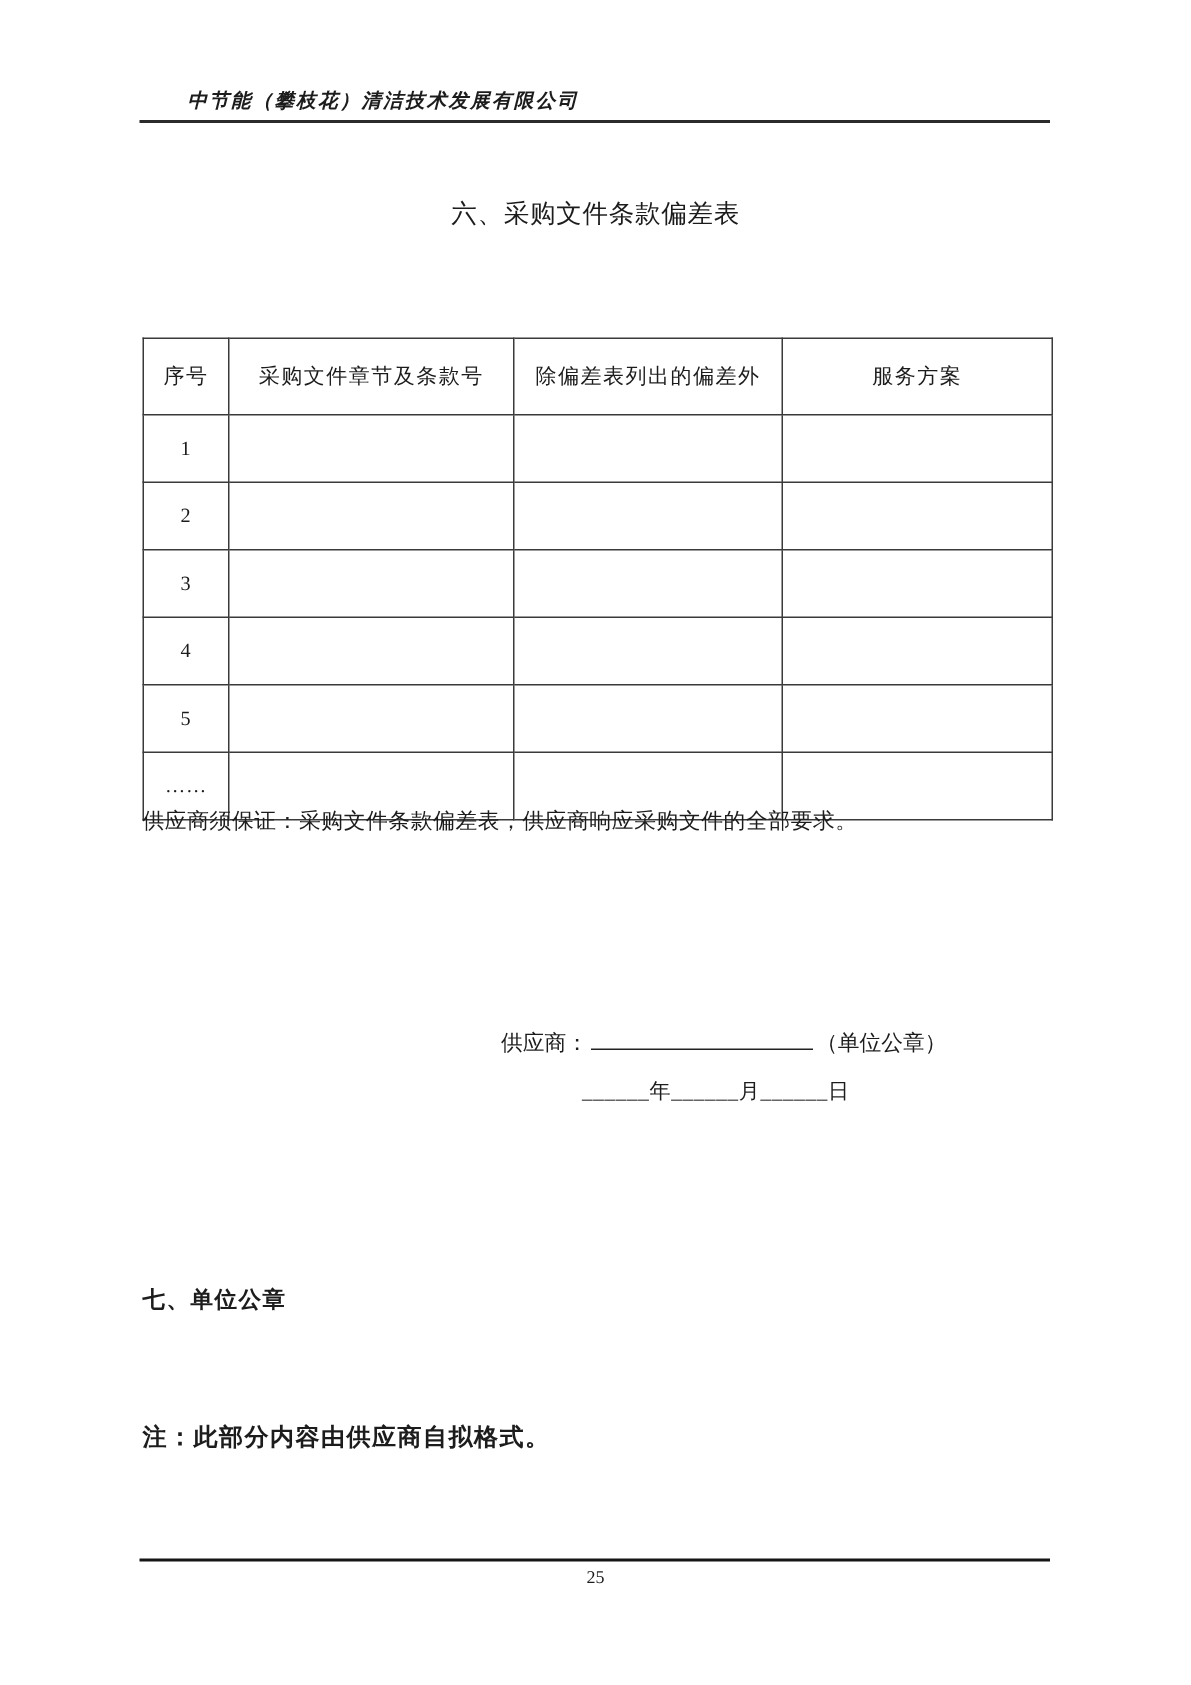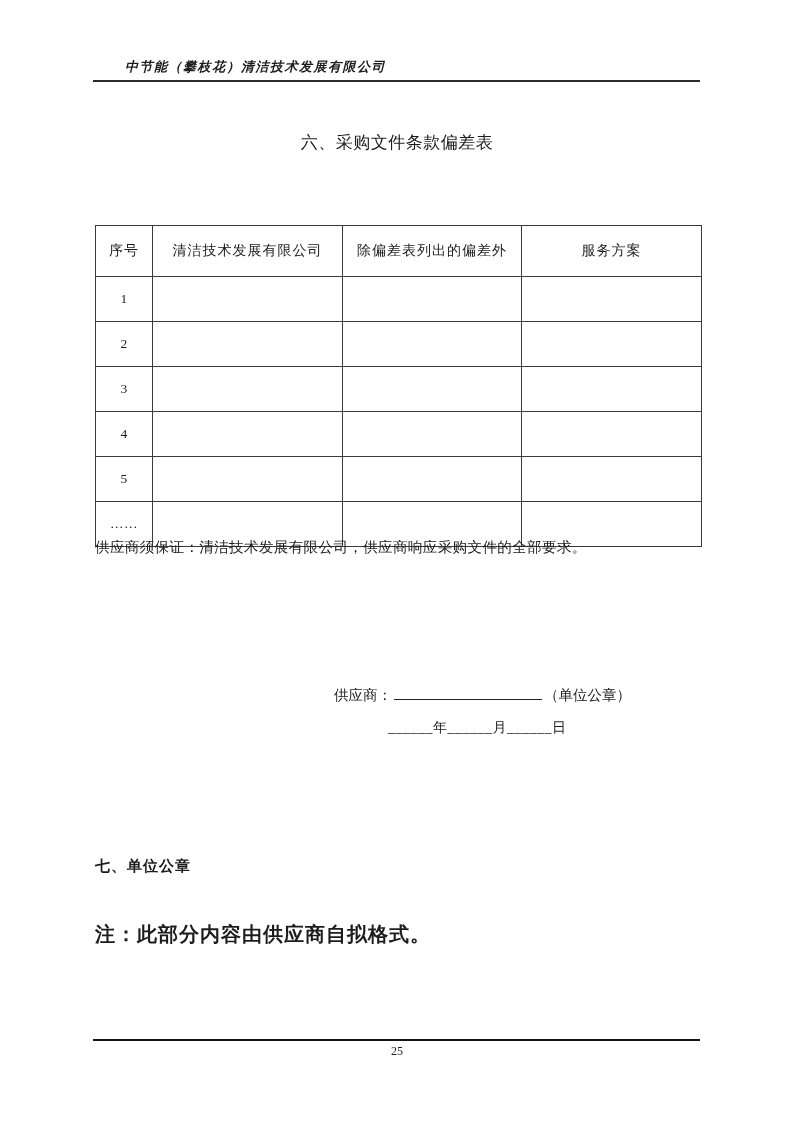--- a/index.html
+++ b/index.html
@@ -54,22 +54,22 @@
   }
   .sig-line2 {
     position: absolute; left: 388px; top: 719px;
     font-size: 14px; letter-spacing: 0.5px; white-space: nowrap;
   }
   .sec7-heading {
     position: absolute; left: 95px; top: 857px;
     font-size: 15px; font-weight: bold; letter-spacing: 1px;
   }
   .note-text {
-    position: absolute; left: 95px; top: 921px;
-    font-size: 20px; font-weight: bold; letter-spacing: 1px;
+    position: absolute; left: 95px; top: 948px;
+    font-size: 16px; font-weight: bold; letter-spacing: 1px;
   }
   .footer-rule {
     position: absolute; left: 93px; top: 1039px;
     width: 607px; height: 2px; background: #151515;
   }
   .page-number {
     position: absolute; left: 0; top: 1044px; width: 100%;
     text-align: center; font-size: 12px;
   }
 </style>
@@ -86,21 +86,21 @@
   <table class="deviation-table">
     <colgroup>
       <col style="width:57px">
         <col style="width:190px">
         <col style="width:179px">
         <col style="width:180px">
     </colgroup>
     <thead>
       <tr>
         <th>序号</th>
-        <th>清洁技术发展有限公司</th>
+        <th>采购文件章节及条款号</th>
         <th>除偏差表列出的偏差外</th>
         <th>服务方案</th>
       </tr>
     </thead>
     <tbody>
       <tr>
         <td class="row-no">1</td>
         <td></td>
         <td></td>
         <td></td>
@@ -131,21 +131,21 @@
       </tr>
       <tr>
         <td class="row-no">……</td>
         <td></td>
         <td></td>
         <td></td>
       </tr>
     </tbody>
   </table>
 
-  <div class="guarantee">供应商须保证：清洁技术发展有限公司，供应商响应采购文件的全部要求。</div>
+  <div class="guarantee">供应商须保证：采购文件条款偏差表，供应商响应采购文件的全部要求。</div>
 
   <div class="sig-line1">
     <span>供应商：</span><span class="sig-blank"></span><span>（单位公章）</span>
   </div>
 
   <div class="sig-line2">______年______月______日</div>
 
   <div class="sec7-heading">七、单位公章</div>
 
   <div class="note-text">注：此部分内容由供应商自拟格式。</div>

